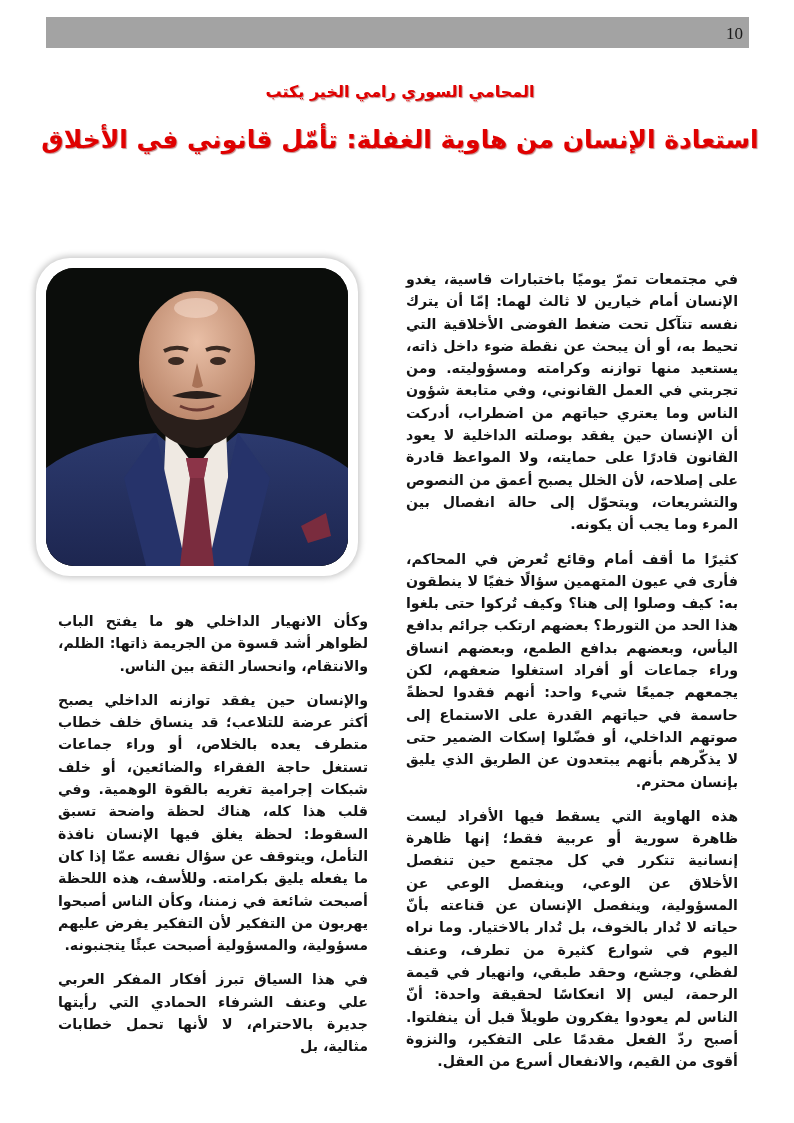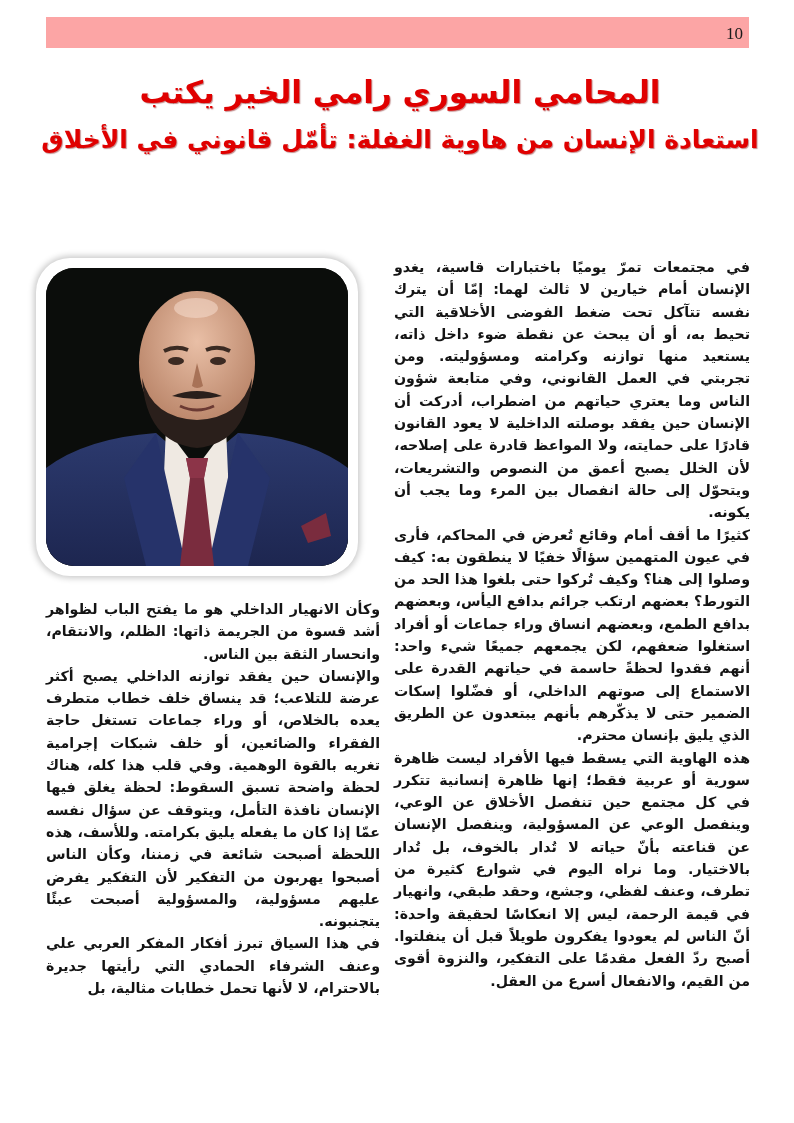--- a/index.html
+++ b/index.html
@@ -1,30 +1,30 @@
 <!DOCTYPE html>
 <html><head>
 <meta charset="utf-8">
 <style>
   html, body { margin: 0; padding: 0; background: #ffffff; }
   body { width: 794px; height: 1123px; position: relative; overflow: hidden;
          font-family: "DejaVu Sans", sans-serif; color: #111; }
   .topbar { position: absolute; left: 46px; top: 17px; width: 703px; height: 31px;
-            background: #fca5a5; }
+            background: #a3a3a3; }
   .page-num { position: absolute; right: 6px; top: 7px; font-family: "Liberation Serif", serif;
               font-size: 17px; color: #1a1a1a; direction: ltr; }
   .titles { position: absolute; left: 40px; top: 70px; width: 720px; text-align: center;
             direction: rtl; }
   .title { color: #e00000; font-weight: bold; font-family: "DejaVu Sans", sans-serif;
            text-shadow: 1px 1px 1px rgba(120,0,0,0.45); margin: 0; }
-  .title.author { font-size: 31px; line-height: 44px; }
+  .title.author { font-size: 16px; line-height: 44px; }
   .title.main { font-size: 25px; line-height: 52px; }
   .col { position: absolute; direction: rtl; text-align: justify; font-size: 14.2px;
          line-height: 22.3px; font-weight: bold; color: #141414; }
-  .col p { margin: 0; }
+  .col p { margin: 12px; }
   .col-right { left: 394px; top: 256px; width: 356px; }
   .col-left { left: 46px; top: 598px; width: 334px; }
   .photo-frame { position: absolute; left: 36px; top: 258px; width: 322px; height: 318px;
                  background: #ffffff; border-radius: 34px;
                  box-shadow: 0 0 6px 2px rgba(0,0,0,0.22); }
   .photo { position: absolute; left: 10px; top: 10px; width: 302px; height: 298px;
            border-radius: 28px; overflow: hidden; background: #0c0e0c; }
   .photo svg { width: 100%; height: 100%; display: block; }
 </style>
 </head>

